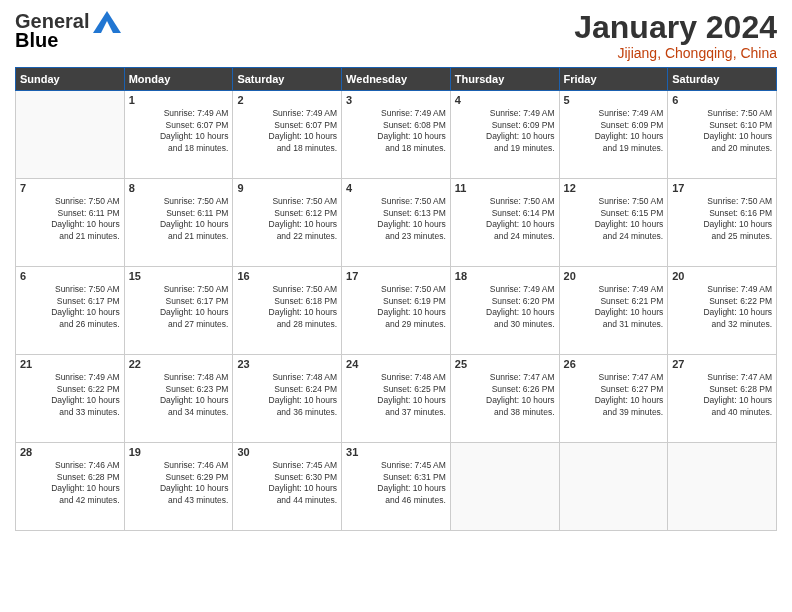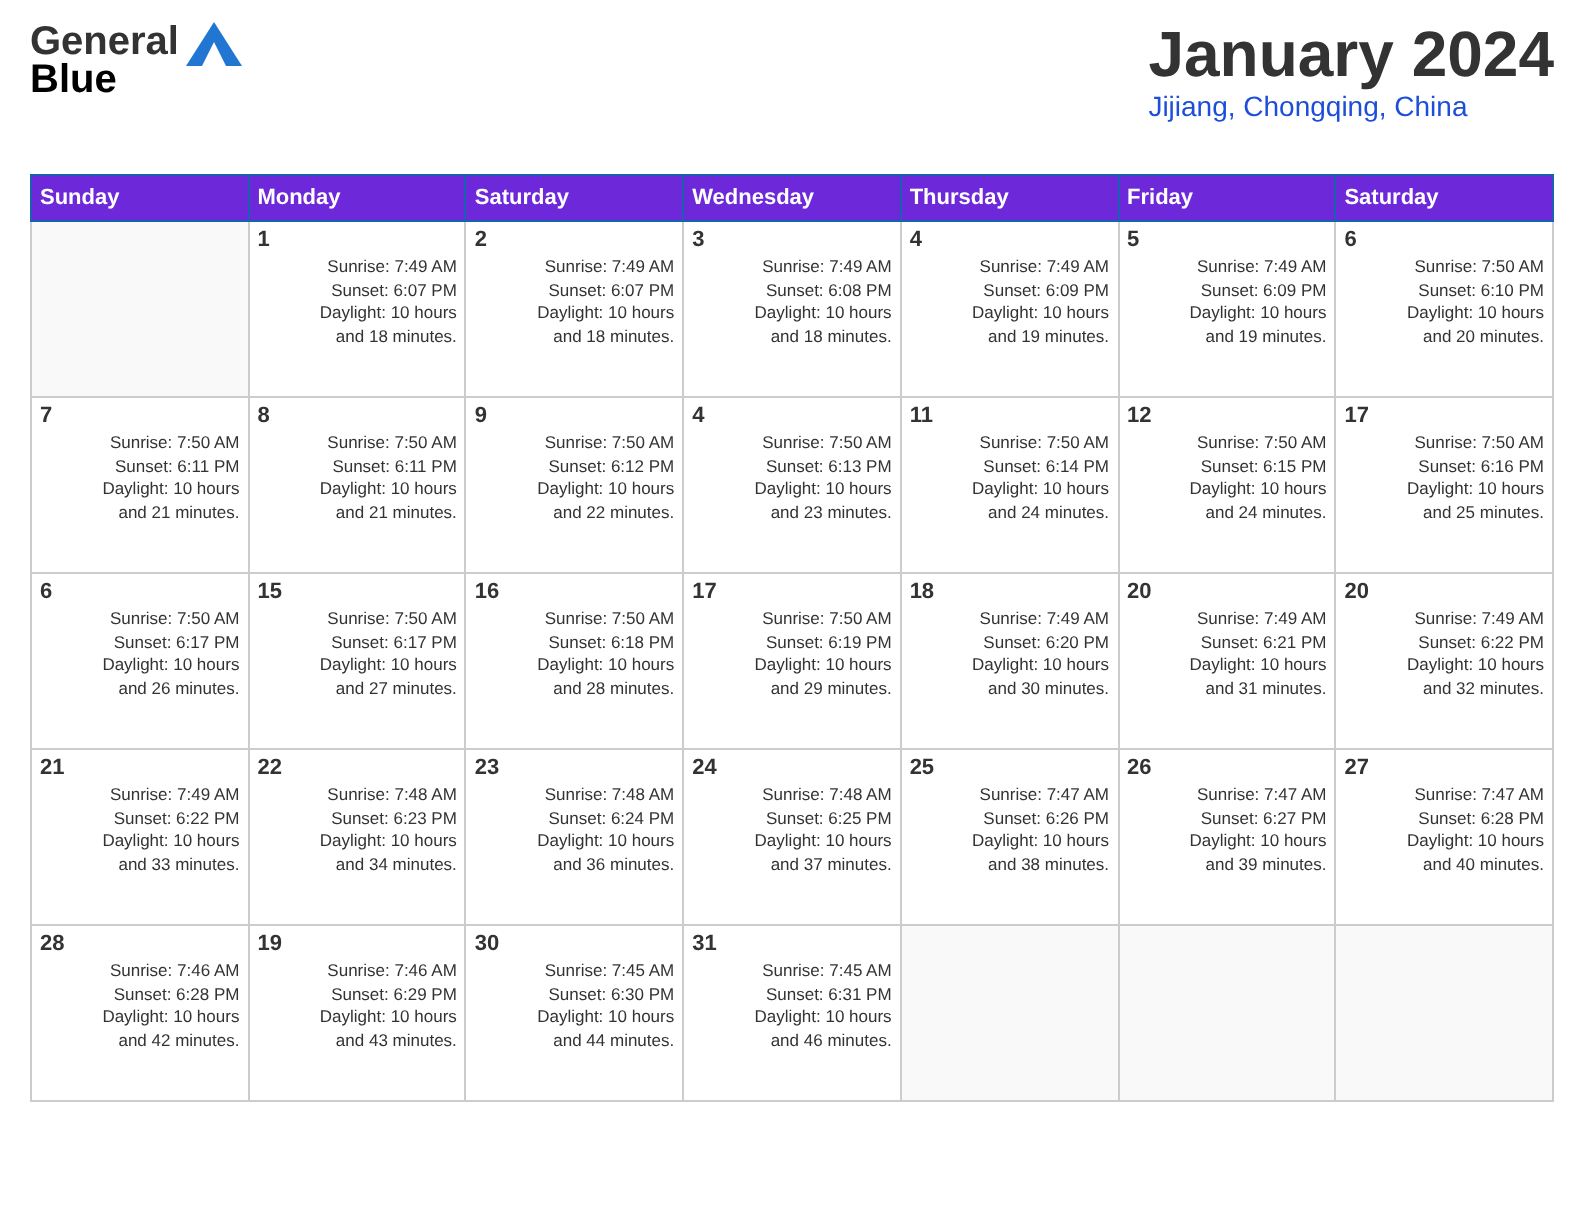--- a/index.html
+++ b/index.html
@@ -9,55 +9,54 @@
       width: 792px;
       height: 612px;
       overflow: hidden;
     }
     .page {
       width: 792px;
       height: 500px;
       padding: 10px 15px;
       display: flex;
       flex-direction: column;
-      gap: 20px;
     }
     .header {
       display: flex;
       justify-content: space-between;
       align-items: flex-start;
       margin-bottom: 6px;
     }
     .logo {
       display: flex;
       flex-direction: column;
       align-items: flex-start;
     }
     .title-block {
-      text-align: left;
+      text-align: right;
     }
     .month-title {
       font-size: 32px;
       font-weight: bold;
       color: #333;
       line-height: 1.1;
     }
     .subtitle {
       font-size: 14px;
-      color: #1d4ed8;
+      color: #c2410c;
     }
     .calendar {
       flex: 1;
       border: 1px solid #ccc;
       border-collapse: collapse;
       width: 100%;
       table-layout: fixed;
     }
     .calendar th {
-      background-color: #6d28d9;
+      background-color: #404040;
       color: #fff;
       font-size: 11px;
       font-weight: bold;
       padding: 5px 4px;
       border: 1px solid #1a60b0;
       text-align: left;
     }
     .calendar td {
       border: 1px solid #ccc;
       vertical-align: top;

